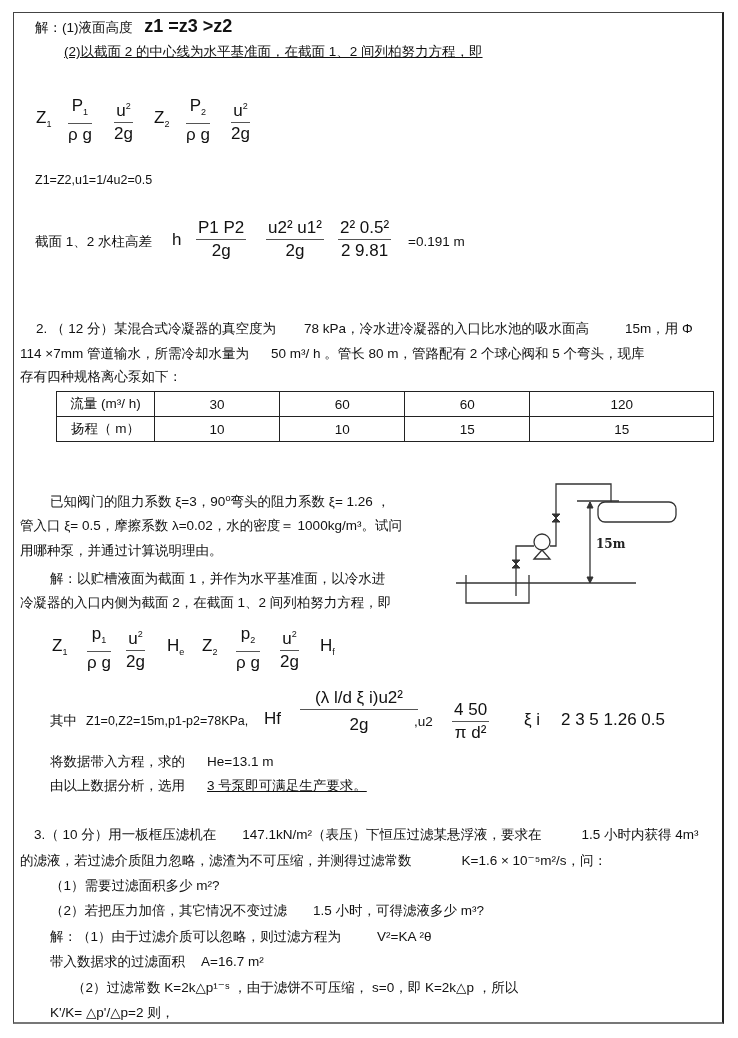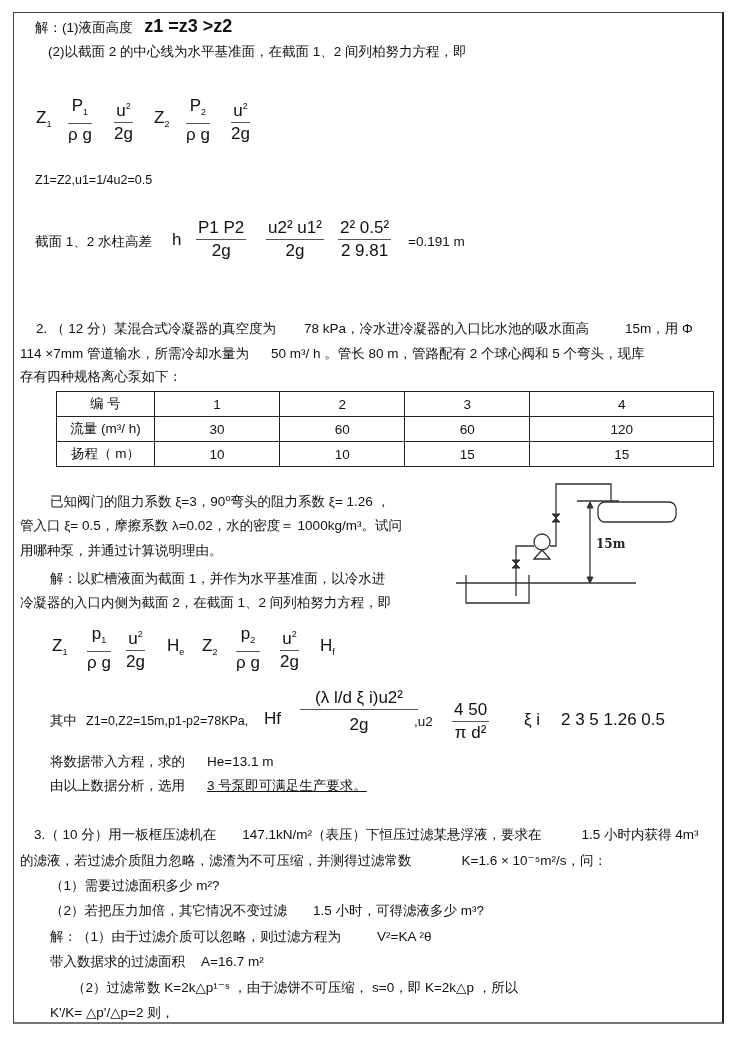--- a/index.html
+++ b/index.html
@@ -21,21 +21,21 @@
 </style>
 </head>
 <body>
 
 <div class="page-frame"></div>
 
 <div class="abs" style="left:35px;top:18px;">
   <span>解：(1)液面高度</span>
   <b style="font-size:18px;margin-left:8px;">z1 =z3 &gt;z2</b>
 </div>
-<div class="abs" style="left:48px;top:44px;">(2)以截面  2 的中心线为水平基准面，在截面       1、2 间列柏努力方程，即</div>
+<div class="abs" style="left:64px;top:44px;text-decoration:underline;">(2)以截面  2 的中心线为水平基准面，在截面       1、2 间列柏努力方程，即</div>
 
 <div>
   <span class="abs big" style="left:36px;top:110px;"><span>Z</span><sub>1</sub></span>
   <span class="frac" style="left:68px;top:96px;">
       <span class="num"><span>P</span><sub>1</sub></span>
       <span class="den">ρ g</span>
     </span>
   <span class="frac" style="left:114px;top:96px;">
       <span class="num"><span>u</span><sup>2</sup></span>
       <span class="den">2g</span>
@@ -74,27 +74,20 @@
 <div class="abs" style="left:36px;top:321px;">
   <span>2. （ 12 分）某混合式冷凝器的真空度为</span><span style="margin-left:28px;">78 kPa，冷水进冷凝器的入口比水池的吸水面高</span><span style="margin-left:36px;text-align:center;">15m，用 Φ</span>
 </div>
 <div class="abs" style="left:20px;top:346px;">
   <span>114 ×7mm  管道输水，所需冷却水量为</span><span style="margin-left:22px;">50 m³/ h 。管长   80 m，管路配有   2 个球心阀和   5  个弯头，现库</span>
 </div>
 <div class="abs" style="left:20px;top:369px;">存有四种规格离心泵如下：</div>
 
 <table class="pump">
   <tbody>
-      <tr>
-    <td>编    号</td>
-    <td>1</td>
-    <td>2</td>
-    <td>3</td>
-    <td>4</td>
-  </tr>
   <tr>
     <td>流量  (m³/ h)</td>
     <td>30</td>
     <td>60</td>
     <td>60</td>
     <td>120</td>
   </tr>
   <tr>
     <td>扬程（ m）</td>
     <td>10</td>

